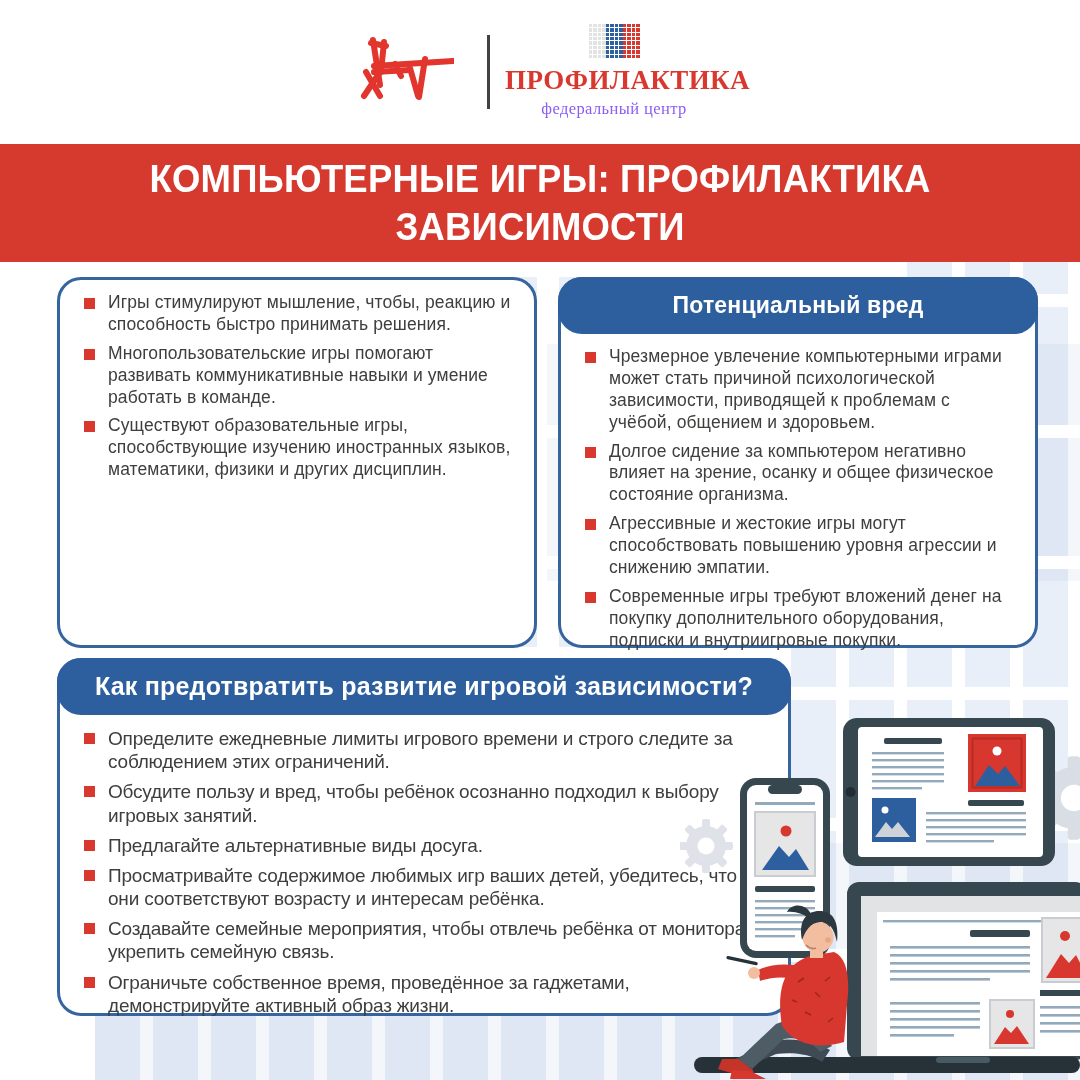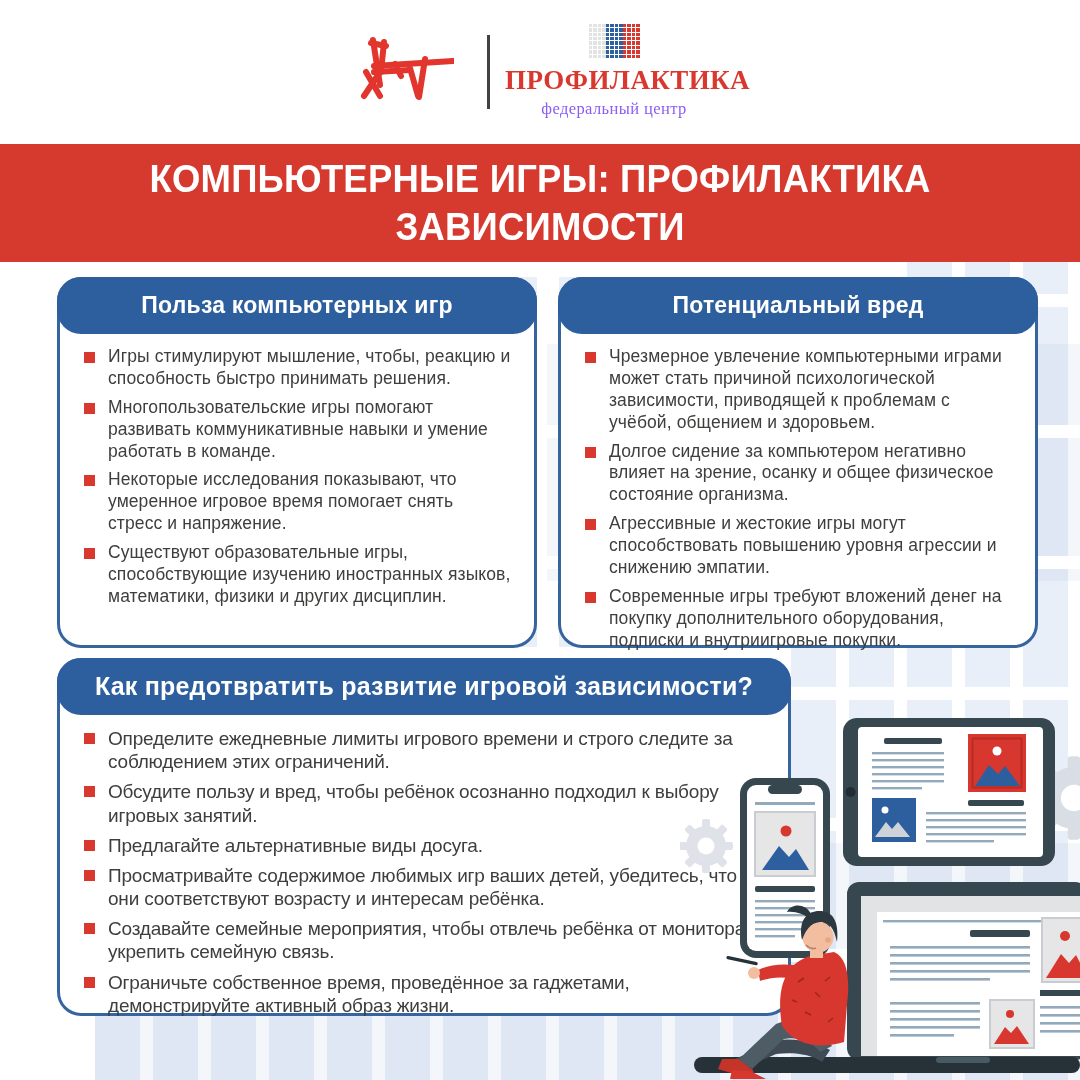--- a/index.html
+++ b/index.html
@@ -101,34 +101,29 @@
     </div>
     <div class="brand-name">ПРОФИЛАКТИКА</div>
     <div class="brand-sub">федеральный центр</div>
   </div>
 
   <section class="banner">
     <h1>КОМПЬЮТЕРНЫЕ ИГРЫ: ПРОФИЛАКТИКА ЗАВИСИМОСТИ</h1>
   </section>
 
   <section class="card card-top" id="card-benefits">
-    <div class="card-title">Польза компьютерных игр</div>
     <div class="card-body">
       <ul>
         <li>
             <span class="sq"></span>
             <span class="txt">Игры стимулируют мышление, чтобы, реакцию и способность быстро принимать решения.</span>
           </li>
         <li>
             <span class="sq"></span>
             <span class="txt">Многопользовательские игры помогают развивать коммуникативные навыки и умение работать в команде.</span>
-          </li>
-        <li>
-            <span class="sq"></span>
-            <span class="txt">Некоторые исследования показывают, что умеренное игровое время помогает снять стресс и напряжение.</span>
           </li>
         <li>
             <span class="sq"></span>
             <span class="txt">Существуют образовательные игры, способствующие изучению иностранных языков, математики, физики и других дисциплин.</span>
           </li>
       </ul>
     </div>
   </section>
 
   <section class="card card-top" id="card-harm">

